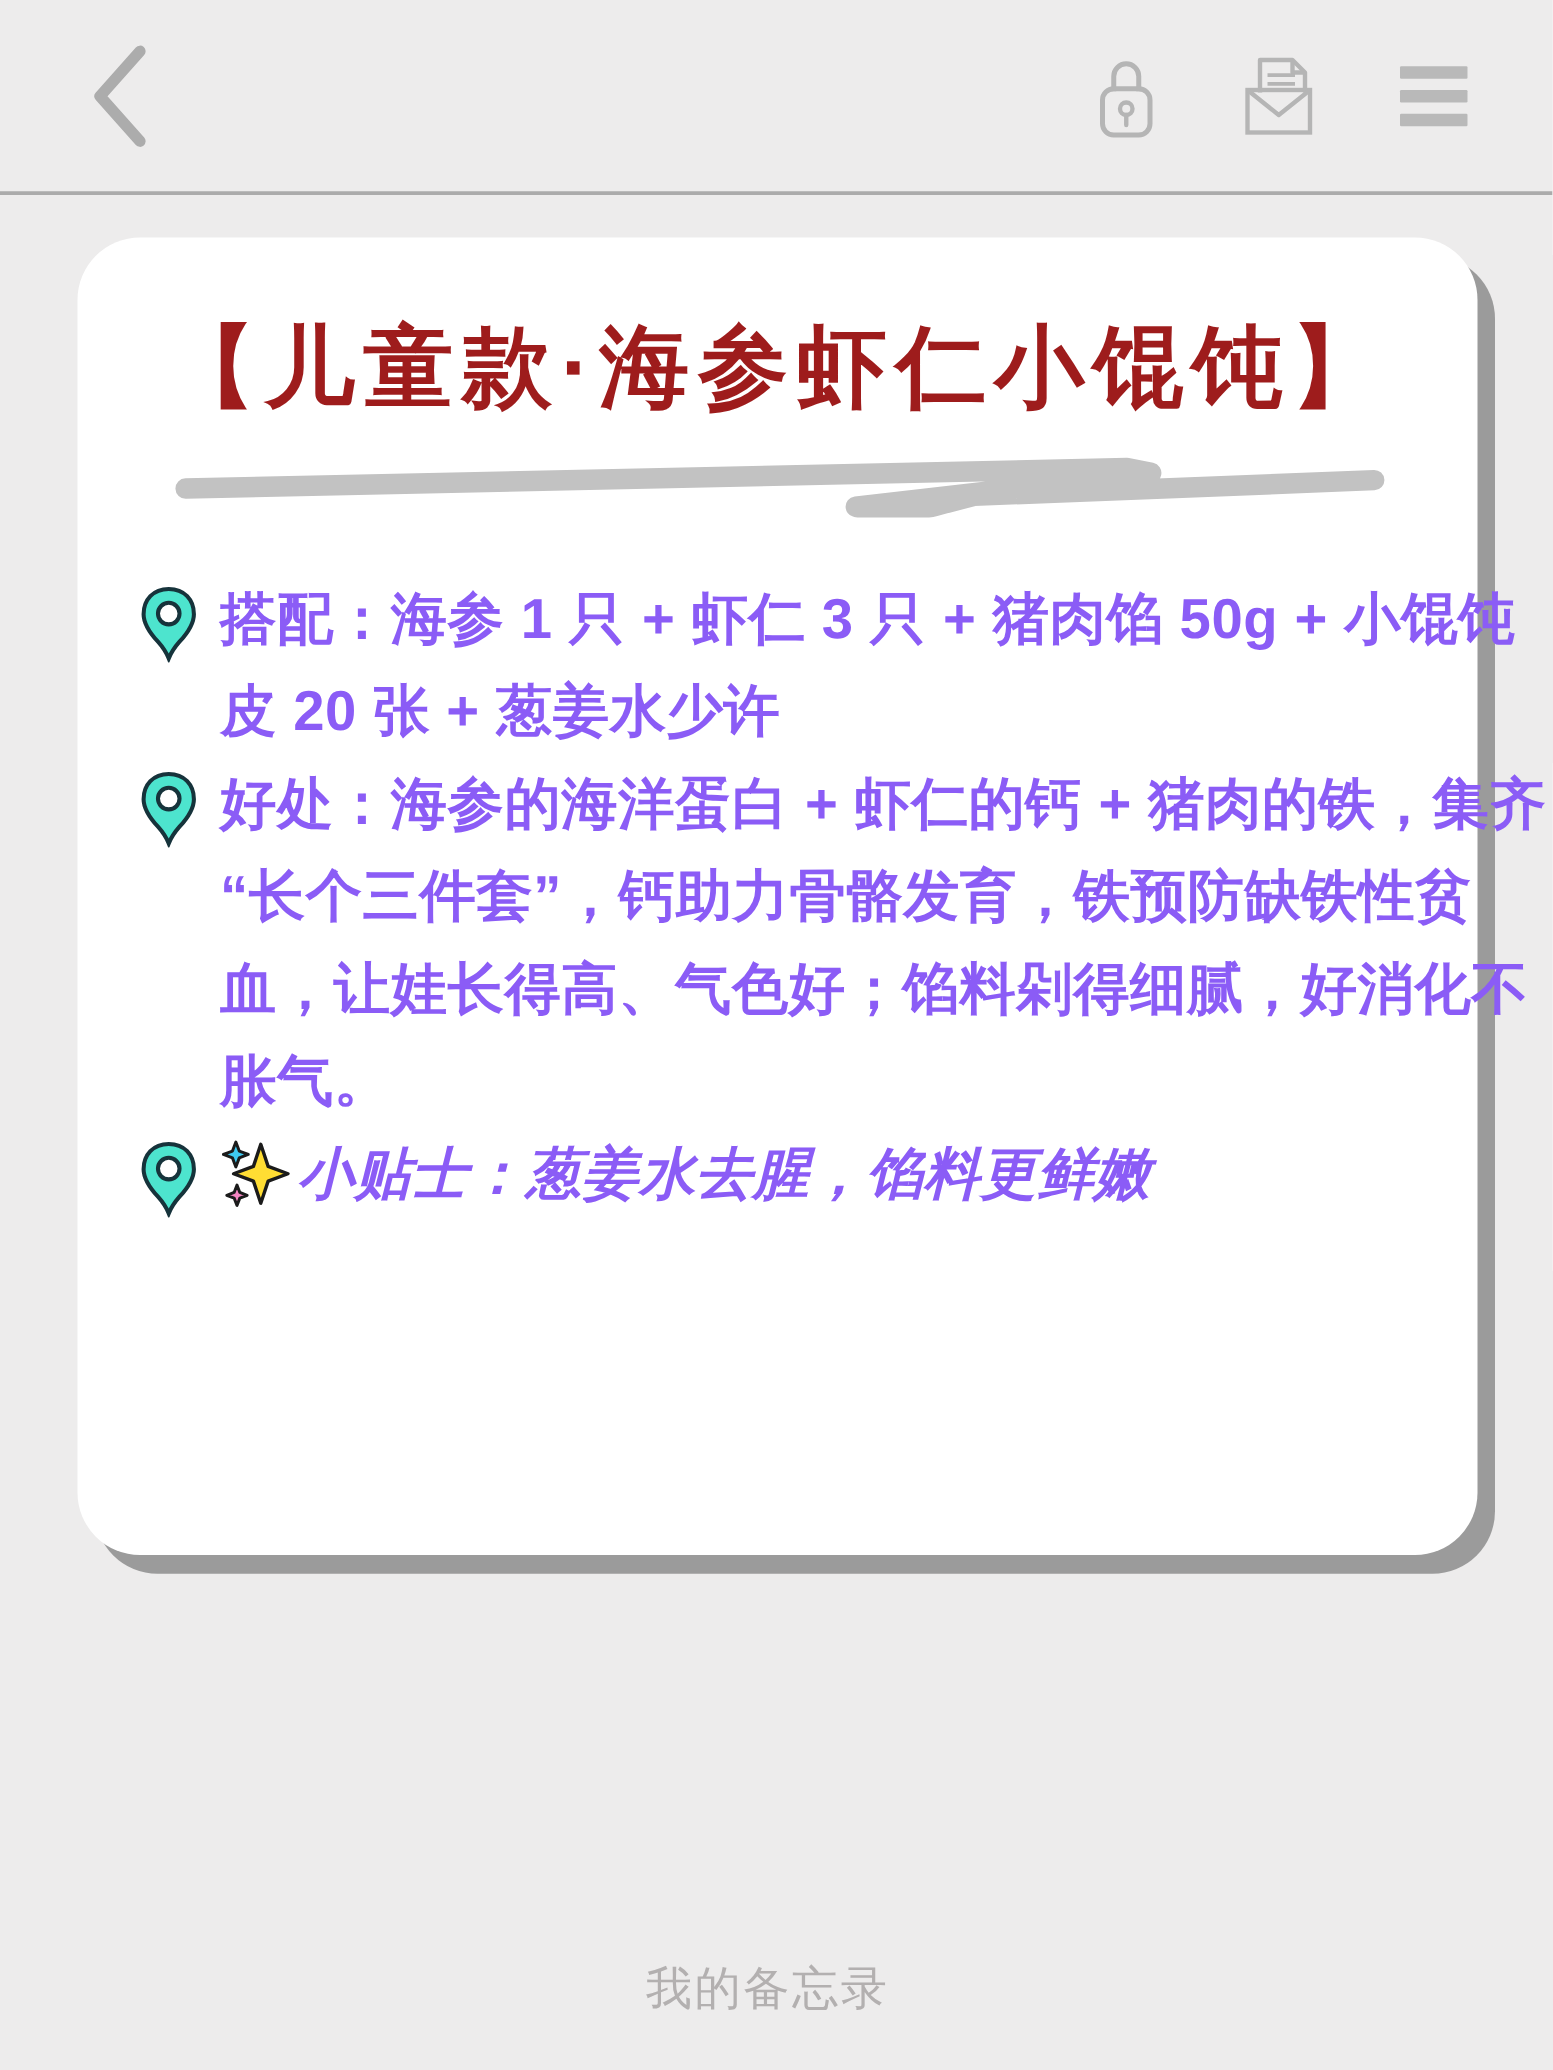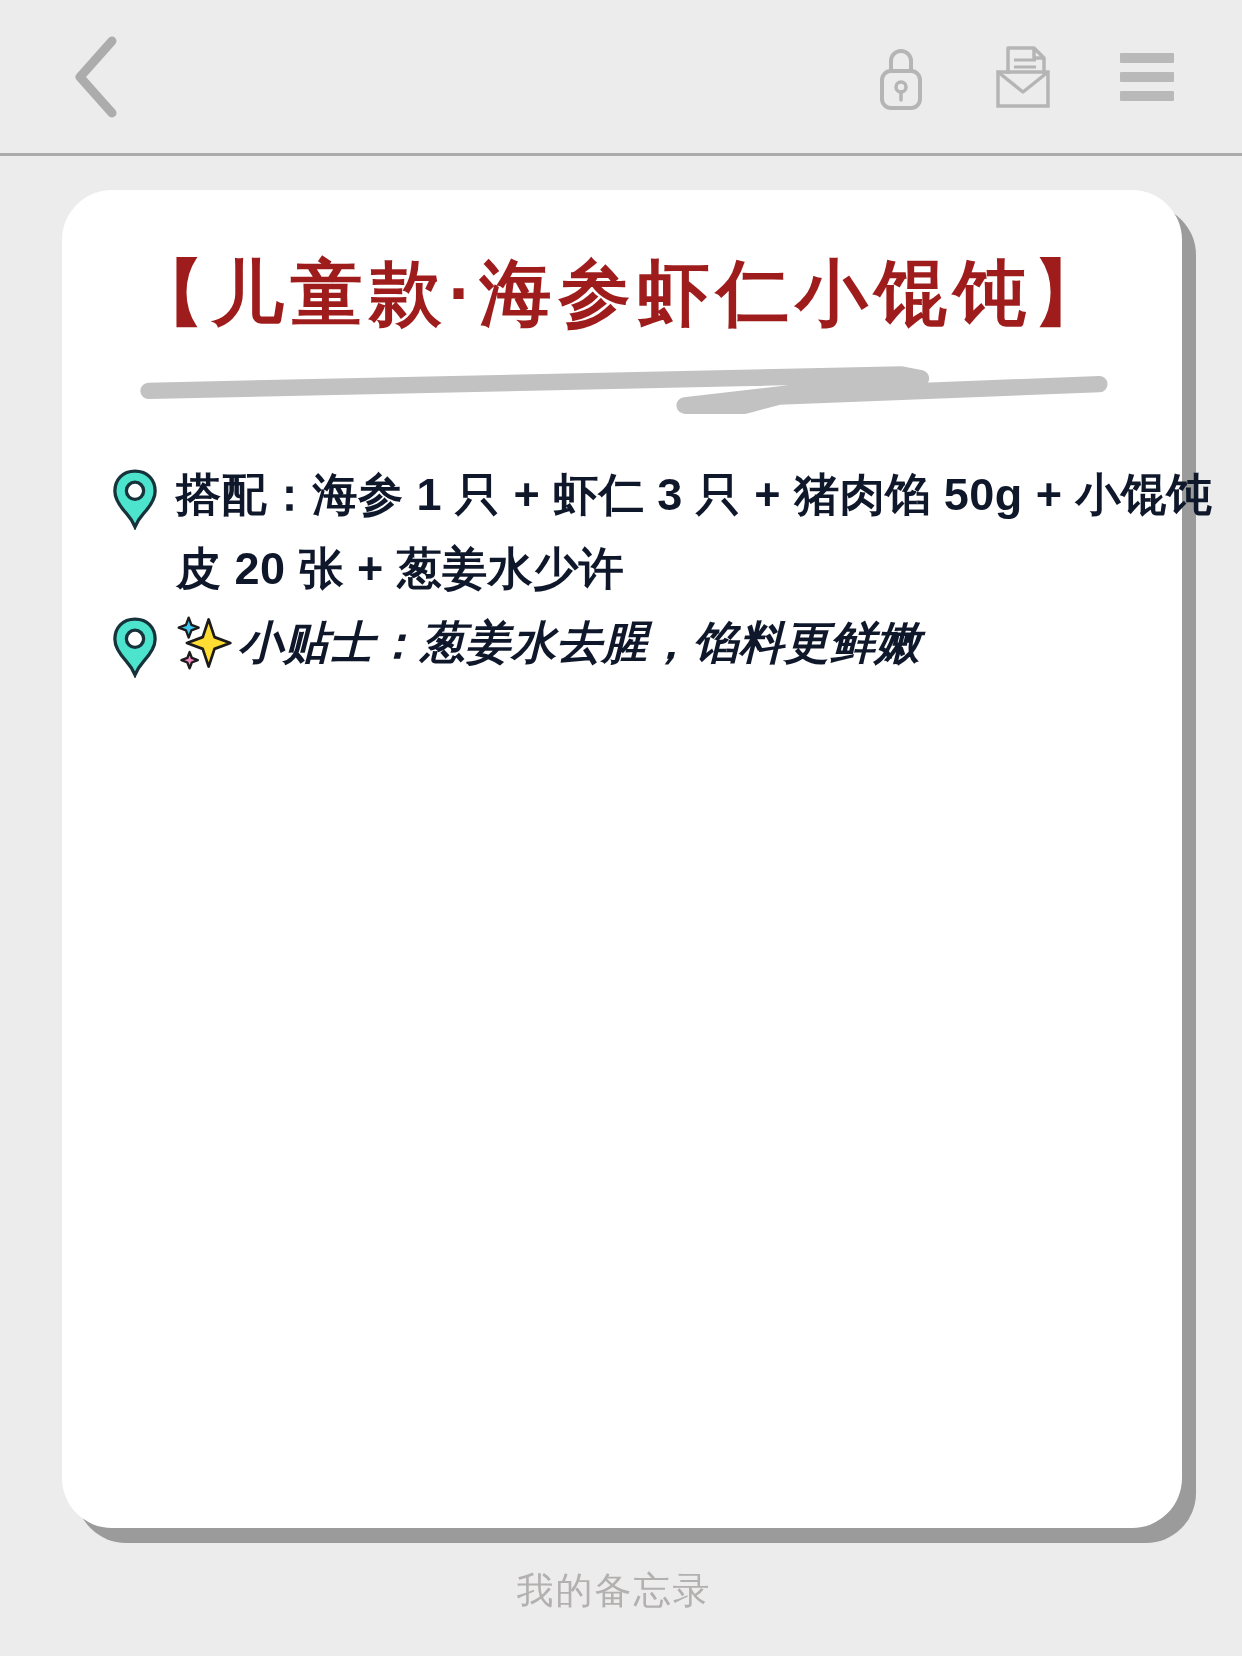--- a/index.html
+++ b/index.html
@@ -23,21 +23,21 @@
     margin-left: auto; margin-right: 68px;
     display: flex; align-items: center; gap: 66px;
   }
   .icon-btn { display: flex; align-items: center; justify-content: center; cursor: pointer; }
   .menu-icon { display: flex; flex-direction: column; gap: 9px; }
   .menu-icon .bar { width: 54px; height: 10px; background: #B9B9B9; border-radius: 1px; }
 
   
   .note-card {
     position: absolute; left: 62px; top: 190px;
-    width: 1120px; height: 1338px;
+    width: 1120px; height: 1054px;
     background: #FFFFFF;
     border-radius: 50px;
     box-shadow: 14px 15px 0 #9B9B9B;
     padding: 0 44px;
   }
   .note-title {
     margin-top: 56px;
     text-align: center;
     font-size: 72px;
     font-weight: bold;
@@ -52,21 +52,21 @@
   }
 
   
   .bullet-list { margin-top: 44px; padding-left: 6px; }
   .bullet-row { display: flex; align-items: flex-start; }
   .pin-wrap { flex: 0 0 48px; margin-top: 10px; margin-right: 16px; }
   .bullet-text {
     font-size: 45px;
     font-weight: 600;
     line-height: 74px;
-    color: #0f172a;
+    color: #8b5cf6;
     letter-spacing: 0.5px;
     white-space: pre;
     overflow: visible;
   }
   .tip-line { display: flex; align-items: center; font-style: italic; }
   .sparkles { width: 58px; height: 58px; margin-right: 4px; flex: 0 0 auto; }
 
   
   .footer {
     position: absolute; left: 0; top: 1566px;
@@ -125,20 +125,32 @@
         <svg width="46" height="62" viewBox="0 0 48 62">
           <path d="M24 2 C11 2 3 11 3 23 C3 32 9 39.5 15 46 C19 50.5 22 55 24 60 C26 55 29 50.5 33 46 C39 39.5 45 32 45 23 C45 11 37 2 24 2 Z" fill="#4DE4CE" stroke="#16333B" stroke-width="3.4"></path>
           <circle cx="24" cy="22.5" r="9" fill="#FFFFFF" stroke="#16333B" stroke-width="3.4"></circle>
         </svg>
       </span>
       <div class="bullet-text">搭配：海参 1 只 + 虾仁 3 只 + 猪肉馅 50g + 小馄饨
 皮 20 张 + 葱姜水少许</div>
     </div>
 
 
+    <div class="bullet-row">
+      <span class="pin-wrap">
+        <svg width="46" height="62" viewBox="0 0 48 62">
+          <path d="M24 2 C11 2 3 11 3 23 C3 32 9 39.5 15 46 C19 50.5 22 55 24 60 C26 55 29 50.5 33 46 C39 39.5 45 32 45 23 C45 11 37 2 24 2 Z" fill="#4DE4CE" stroke="#16333B" stroke-width="3.4"></path>
+          <circle cx="24" cy="22.5" r="9" fill="#FFFFFF" stroke="#16333B" stroke-width="3.4"></circle>
+        </svg>
+      </span>
+      <div class="bullet-text">好处：海参的海洋蛋白 + 虾仁的钙 + 猪肉的铁，集齐
+“长个三件套”，钙助力骨骼发育，铁预防缺铁性贫
+血，让娃长得高、气色好；馅料剁得细腻，好消化不
+胀气。</div>
+    </div>
 
 
     <div class="bullet-row">
       <span class="pin-wrap">
         <svg width="46" height="62" viewBox="0 0 48 62">
           <path d="M24 2 C11 2 3 11 3 23 C3 32 9 39.5 15 46 C19 50.5 22 55 24 60 C26 55 29 50.5 33 46 C39 39.5 45 32 45 23 C45 11 37 2 24 2 Z" fill="#4DE4CE" stroke="#16333B" stroke-width="3.4"></path>
           <circle cx="24" cy="22.5" r="9" fill="#FFFFFF" stroke="#16333B" stroke-width="3.4"></circle>
         </svg>
       </span>
       <div class="bullet-text tip-line">

